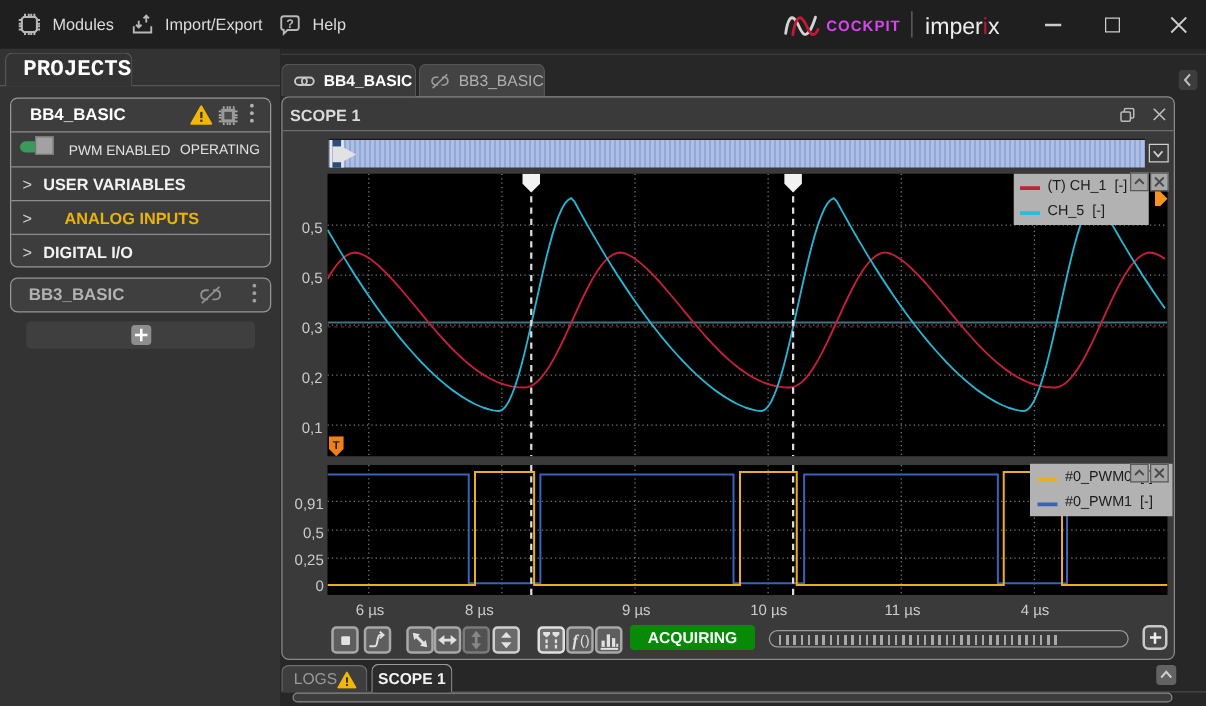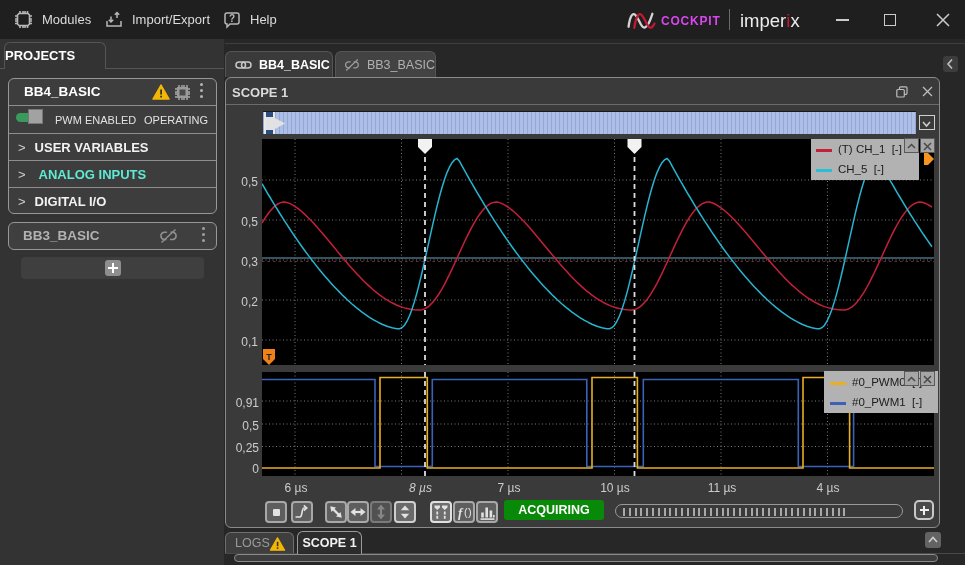--- a/index.html
+++ b/index.html
@@ -5,21 +5,21 @@
 * { margin:0; padding:0; box-sizing:border-box; }
 html,body { width:965px; height:565px; overflow:hidden; background:#262626;
   font-family:"Liberation Sans", sans-serif; }
 .abs { position:absolute; }
 #root { position:relative; width:965px; height:565px; }
 
 #titlebar { left:0; top:0; width:965px; height:39px; background:#1f1f1f; color:#d8d8d8; }
 .menuitem { position:absolute; top:0; height:39px; display:flex; align-items:center; gap:9px; font-size:13px; color:#dcdcdc; }
 
 #leftpanel { left:0; top:39px; width:224px; height:526px; background:#333333; }
-.ltab { position:absolute; font-size:13px; text-align:left; border:1px solid #555; border-bottom:none; border-radius:6px 6px 0 0; }
+.ltab { position:absolute; font-size:18px; text-align:right; border:1px solid #555; border-bottom:none; border-radius:6px 6px 0 0;font-family:Liberation Mono, monospace; }
 .card { position:absolute; left:8px; width:209px; border:1px solid #979797; border-radius:6px; background:#3d3d3d; }
 .crow { position:relative; height:27px; line-height:27px; color:#e2e2e2; font-size:13px; }
 .csep { border-top:1px solid #8d8d8d; }
 
 .dtab { position:absolute; top:51px; height:26px; border:1px solid #555; border-bottom:none; border-radius:6px 6px 0 0; font-size:13px; display:flex; align-items:center; }
 #scopewin { left:225px; top:77px; width:715px; height:451px; background:#3a3a3a; border:1px solid #8a8a8a; border-radius:6px; }
 .axlabel { position:absolute; color:#cccccc; font-size:12px; }
 .legend { position:absolute; background:#b2b2b2; color:#1c1c1c; font-size:11.5px; }
 .minibtn { position:absolute; width:15px; height:15px; background:#a6a6a6; border:1px solid #5a5a5a; }
 </style>
@@ -92,21 +92,21 @@
           <div style="width:3px;height:3px;border-radius:50%;background:#b4b4b4;"></div>
         </div>
       </div>
       <div class="crow csep" style="height:28px;line-height:28px;">
         <div class="abs" style="left:7px;top:7px;width:22px;height:9px;border-radius:5px;background:#3a9a5c;"></div>
         <div class="abs" style="left:19px;top:3px;width:15px;height:15px;background:#a2a2a2;border:1px solid #777;"></div>
         <span style="margin-left:46px;font-size:11px;">PWM ENABLED</span>
         <span class="abs" style="right:8px;font-size:11px;">OPERATING</span>
       </div>
       <div class="crow csep"><span style="margin-left:9px;color:#cfcfcf;">&gt;</span><b style="margin-left:9px;color:#f2f2f2;">USER VARIABLES</b></div>
-      <div class="crow csep"><span style="margin-left:9px;color:#cfcfcf;">&gt;</span><b style="margin-left:13px;color:#5eead4;">ANALOG INPUTS</b></div>
+      <div class="crow csep"><span style="margin-left:9px;color:#cfcfcf;">&gt;</span><b style="margin-left:26px;color:#eab308;">ANALOG INPUTS</b></div>
       <div class="crow csep"><span style="margin-left:9px;color:#cfcfcf;">&gt;</span><b style="margin-left:9px;color:#f2f2f2;">DIGITAL I/O</b></div>
     </div>
 
     <div class="card" style="top:183px;height:28px;background:#3f3f3f;">
       <div class="crow" style="height:26px;line-height:26px;">
         <b style="margin-left:14px;font-size:13.5px;color:#b2b2b2;">BB3_BASIC</b>
         <svg class="abs" style="left:150px;top:5px;" width="19" height="16" viewBox="0 0 19 16" fill="none" stroke="#909090" stroke-width="1.5">
           <path d="M7.5,11.5 L5,11.5 A3.7,3.7 0 0 1 5,4.2 L8,4.2"></path>
           <path d="M11.5,4.2 L14,4.2 A3.7,3.7 0 0 1 14,11.5 L11,11.5"></path>
           <path d="M2.5,14.5 L16.5,1.5"></path>
@@ -270,22 +270,22 @@
       <div class="abs" style="left:28px;top:25px;">#0_PWM1&nbsp; [-]</div>
     </div>
     <div class="minibtn" style="left:678px;top:293px;"><svg width="13" height="13" viewBox="0 0 13 13" fill="none" stroke="#4a4a4a" stroke-width="1.5">
           <path d="M3,8 L6.5,4.5 L10,8"></path>
         </svg></div>
     <div class="minibtn" style="left:693.5px;top:293px;"><svg width="13" height="13" viewBox="0 0 13 13" stroke="#4a4a4a" stroke-width="1.5">
           <path d="M3,3 L10,10 M10,3 L3,10"></path>
         </svg></div>
 
     <div class="axlabel" style="left:40px;top:403px;width:60px;text-align:center;">6 µs</div>
-    <div class="axlabel" style="left:146px;top:403px;width:60px;text-align:right;font-style:italic;">8 µs</div>
-    <div class="axlabel" style="left:253px;top:403px;width:60px;text-align:center;">7 µs</div>
+    <div class="axlabel" style="left:146px;top:403px;width:60px;text-align:left;">8 µs</div>
+    <div class="axlabel" style="left:253px;top:403px;width:60px;text-align:center;">9 µs</div>
     <div class="axlabel" style="left:359px;top:403px;width:60px;text-align:center;">10 µs</div>
     <div class="axlabel" style="left:466px;top:403px;width:60px;text-align:center;">11 µs</div>
     <div class="axlabel" style="left:572px;top:403px;width:60px;text-align:center;">4 µs</div>
 
     <div class="abs" style="left:39px;top:423px;width:21.5px;height:21.5px;background:#5e5e5e;border:2px solid #a8a8a8;border-radius:4px;">
         <div class="abs" style="left:5.5px;top:5.5px;width:7.5px;height:7.5px;background:#e2e2e2;border-radius:1px;"></div>
       </div>
       <div class="abs" style="left:65px;top:423px;width:21.5px;height:21.5px;background:#5e5e5e;border:2px solid #a8a8a8;border-radius:4px;"><svg width="18" height="18" viewBox="0 0 18 18" fill="none" stroke="#e2e2e2" stroke-width="1.6">
           <path d="M2.5,14 H7 C9.5,14 8.5,5 11,5 H13"></path>
           <path d="M10.8,2.3 L13.8,5 L10.8,7.7"></path>

